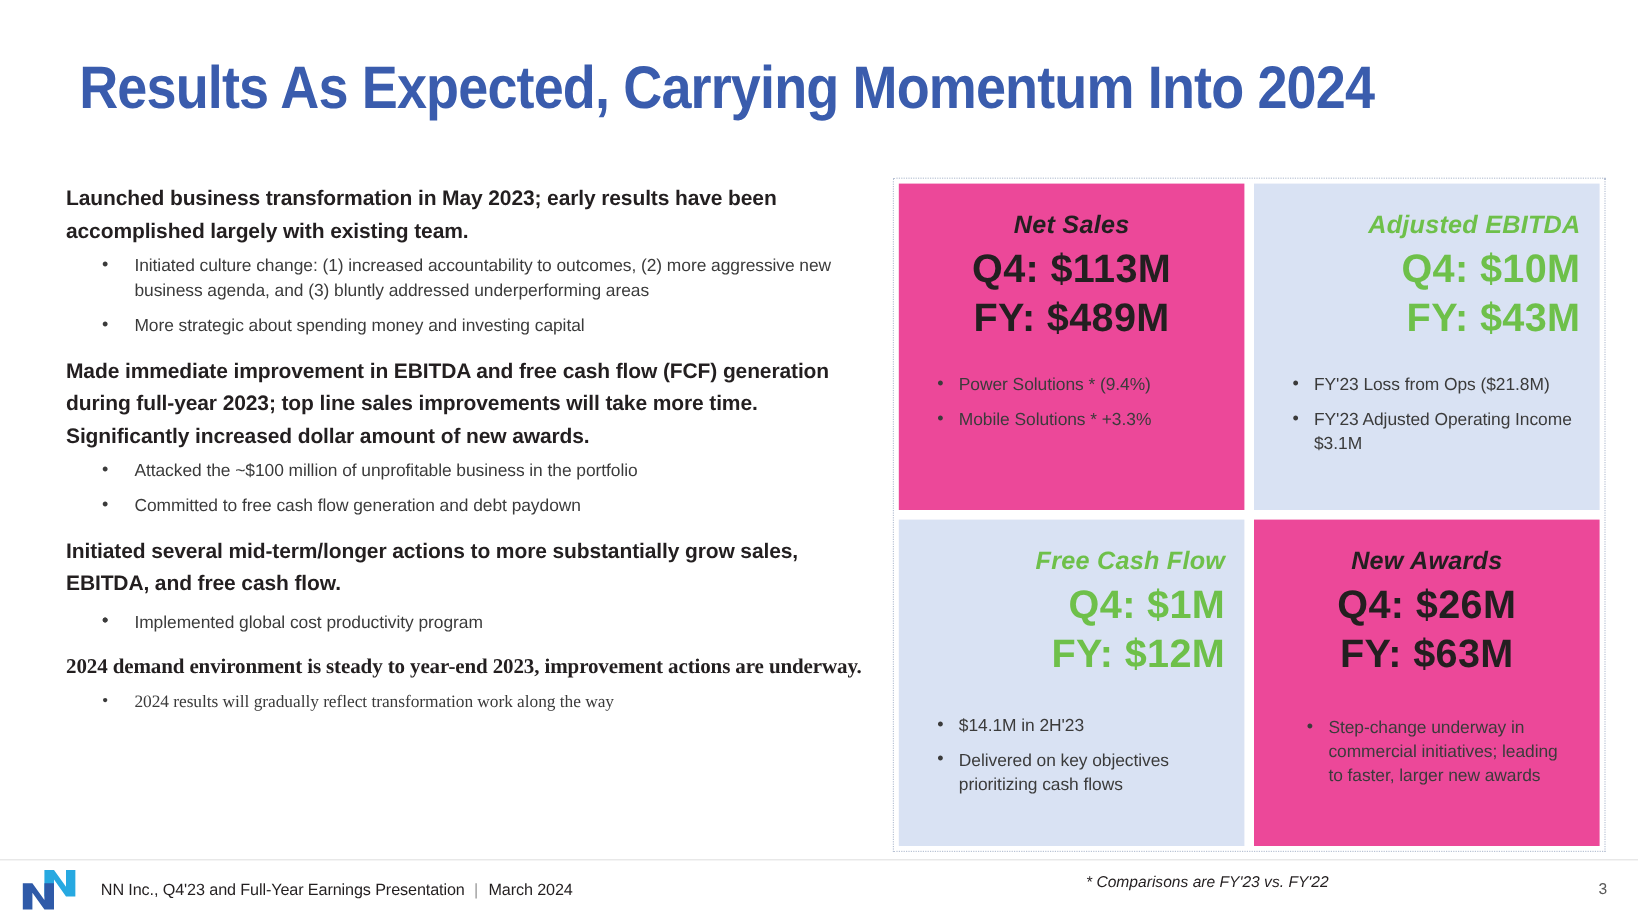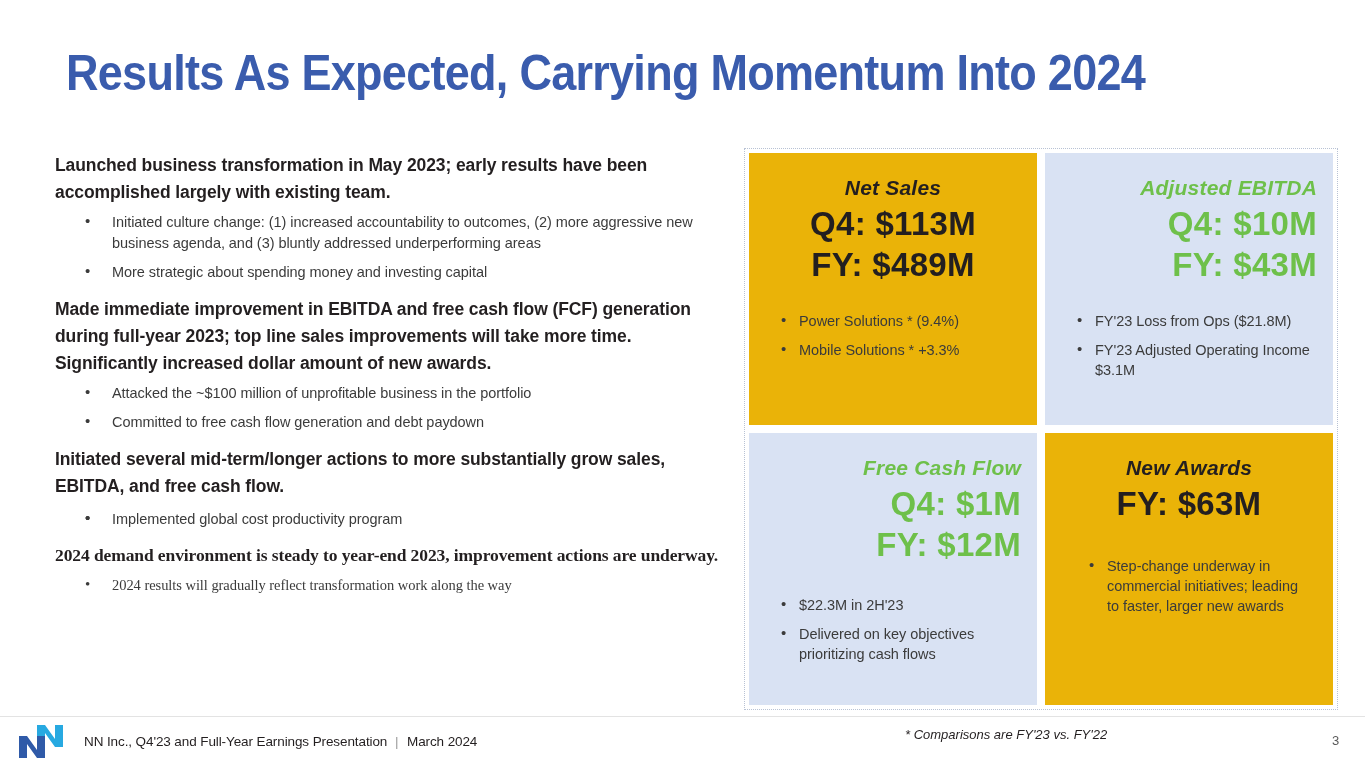--- a/index.html
+++ b/index.html
@@ -91,21 +91,21 @@
     grid-template-columns: 1fr 1fr;
     grid-template-rows: 1fr 1fr;
     gap: 8px;
   }
   .card {
     position: relative;
     box-sizing: border-box;
     padding: 22px 16px 12px 16px;
     overflow: hidden;
   }
-  .card.gray { background: #eab308; }
+  .card.gray { background: #ec4899; }
   .card.blue { background: #d9e2f3; }
 
   .card-title {
     text-align: center;
     font-style: italic;
     font-weight: bold;
     font-size: 21px;
     line-height: 26px;
     letter-spacing: 0.2px;
     margin: 0 0 2px 0;
@@ -292,31 +292,32 @@
       </ul>
     </div>
 
     <div class="card blue fcf">
       <p class="card-title t-green">Free Cash Flow</p>
       <p class="card-fig t-green">Q4: $1M</p>
       <p class="card-fig t-green">FY: $12M</p>
       <ul class="card-bullets">
         <li>
           <span class="bullet">•</span>
-          <span>$22.3M in 2H'23</span>
+          <span>$14.1M in 2H'23</span>
         </li>
         <li>
           <span class="bullet">•</span>
           <span>Delivered on key objectives prioritizing cash flows</span>
         </li>
       </ul>
     </div>
 
     <div class="card gray awards">
       <p class="card-title t-dark">New Awards</p>
+      <p class="card-fig t-dark">Q4: $26M</p>
       <p class="card-fig t-dark">FY: $63M</p>
       <ul class="card-bullets">
         <li>
           <span class="bullet">•</span>
           <span>Step-change underway in commercial initiatives; leading to faster, larger new awards</span>
         </li>
       </ul>
     </div>
 
   </div>

